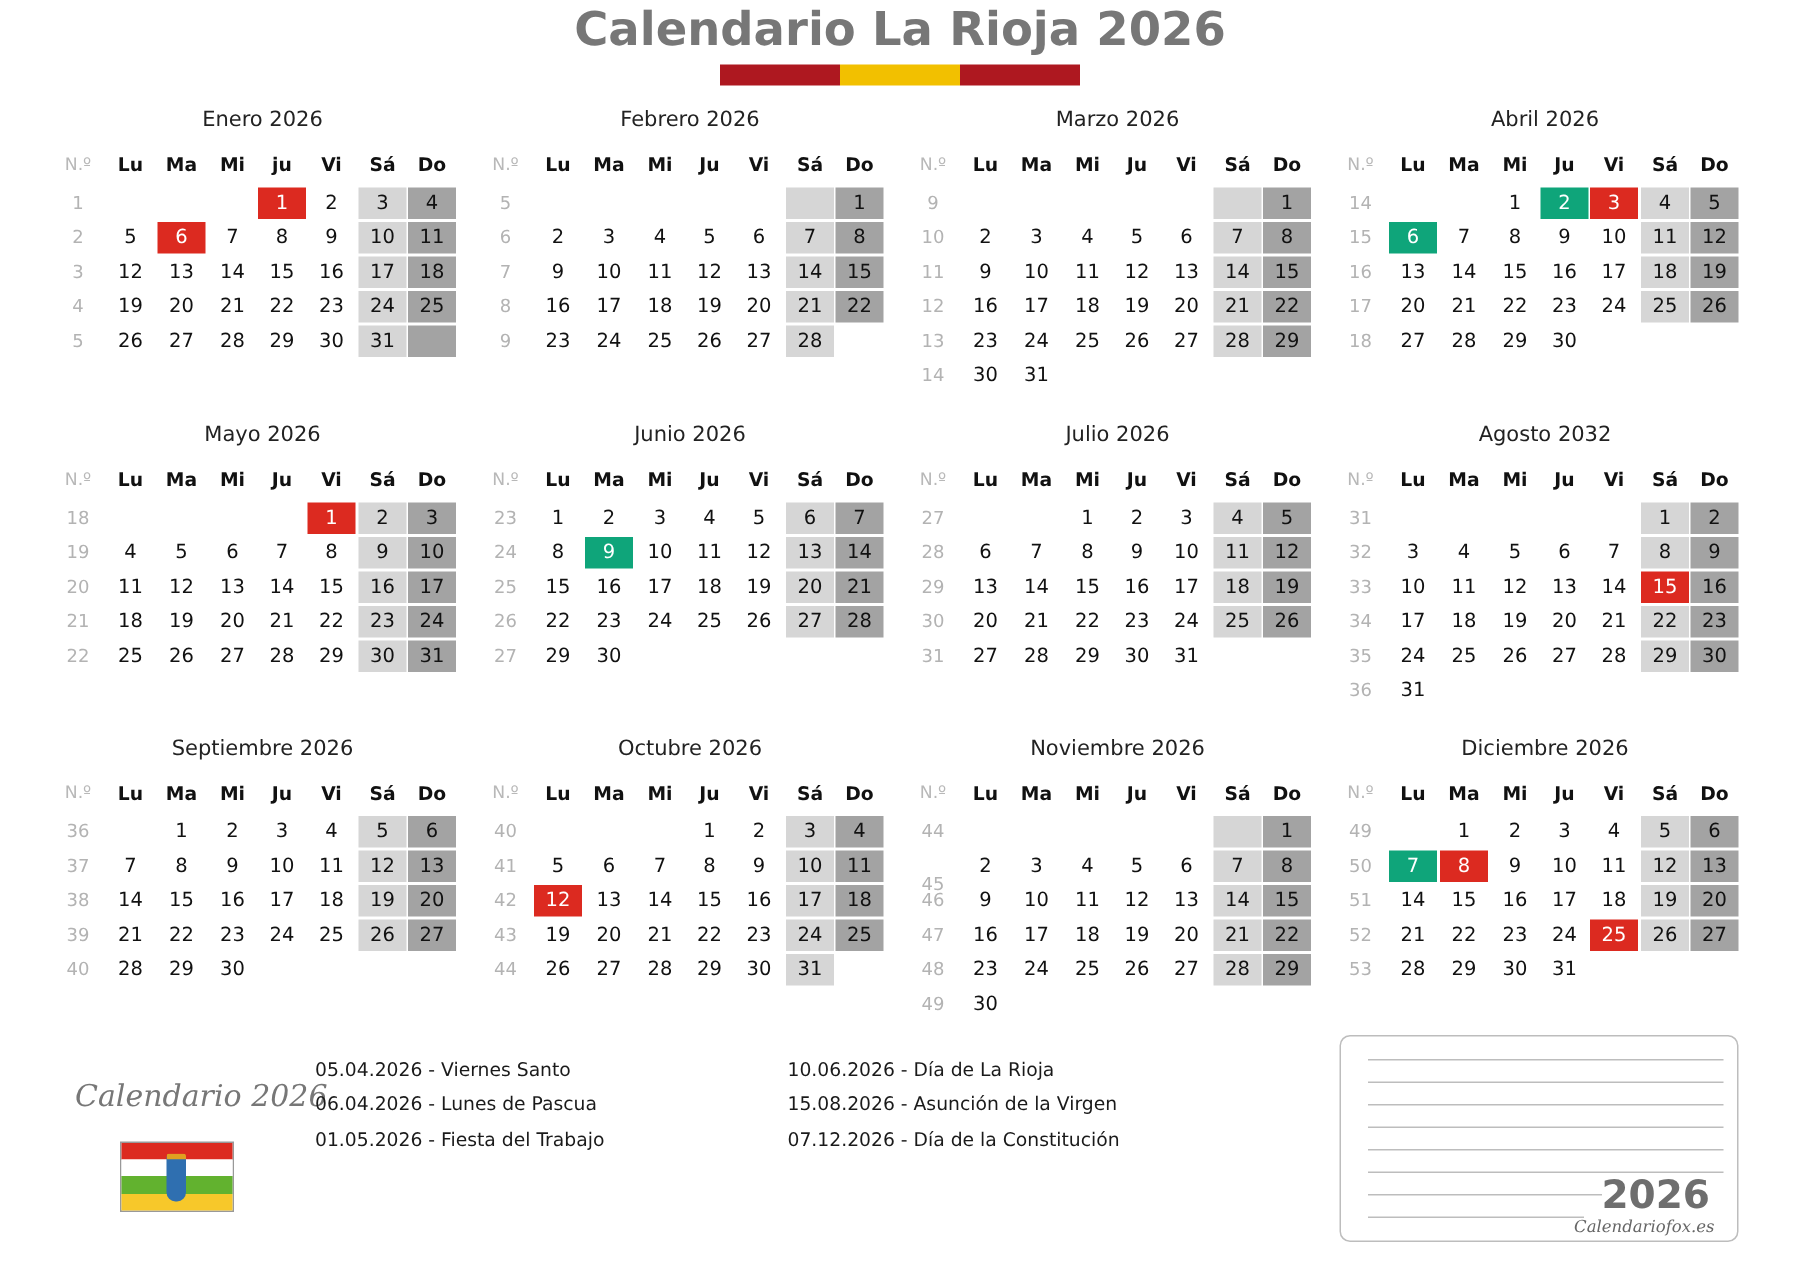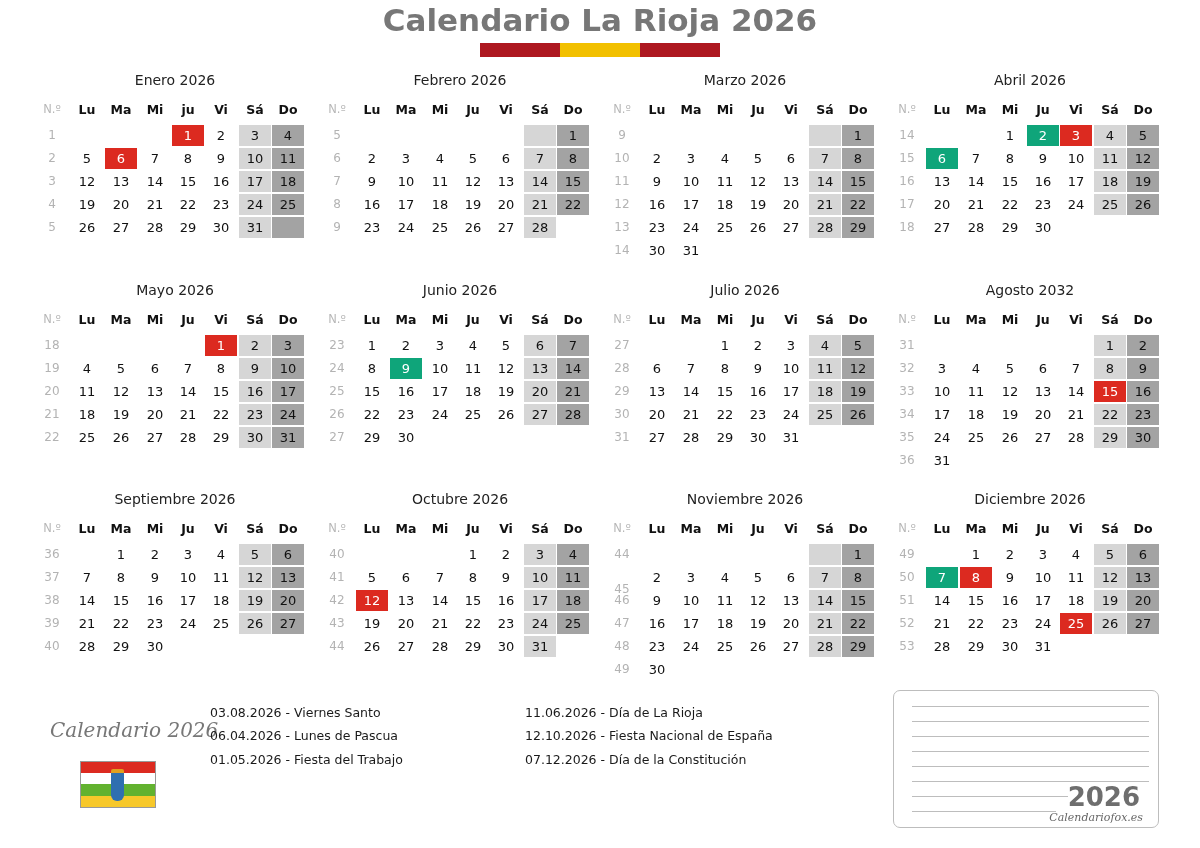--- a/index.html
+++ b/index.html
@@ -604,27 +604,27 @@
 <div class="script">Calendario 2026</div>
 <div class="flag">
   <div style="top:0;height:11px;background:#dc2a20;"></div>
   <div style="top:11px;height:11px;background:#ffffff;"></div>
   <div style="top:22px;height:12px;background:#62b22f;"></div>
   <div style="top:34px;height:11px;background:#f7c82a;"></div>
   <div style="left:30px;width:13px;top:7px;height:28px;background:#2f6fb0;border-radius:2px 2px 6px 6px;border-top:4px solid #e0a020;"></div>
 </div>
 
 <div class="hlist" style="left:210px;top:701px;">
-  <div>03.08.2026 - Viernes Santo</div>
+  <div>05.04.2026 - Viernes Santo</div>
   <div>06.04.2026 - Lunes de Pascua</div>
   <div>01.05.2026 - Fiesta del Trabajo</div>
 </div>
 <div class="hlist" style="left:525px;top:701px;">
-  <div>11.06.2026 - Día de La Rioja</div>
-  <div>12.10.2026 - Fiesta Nacional de España</div>
+  <div>10.06.2026 - Día de La Rioja</div>
+  <div>15.08.2026 - Asunción de la Virgen</div>
   <div>07.12.2026 - Día de la Constitución</div>
 </div>
 
 <div class="notes">
   <div class="nline" style="top:15px;width:237px;"></div>
   <div class="nline" style="top:30px;width:237px;"></div>
   <div class="nline" style="top:45px;width:237px;"></div>
   <div class="nline" style="top:60px;width:237px;"></div>
   <div class="nline" style="top:75px;width:237px;"></div>
   <div class="nline" style="top:90px;width:237px;"></div>

